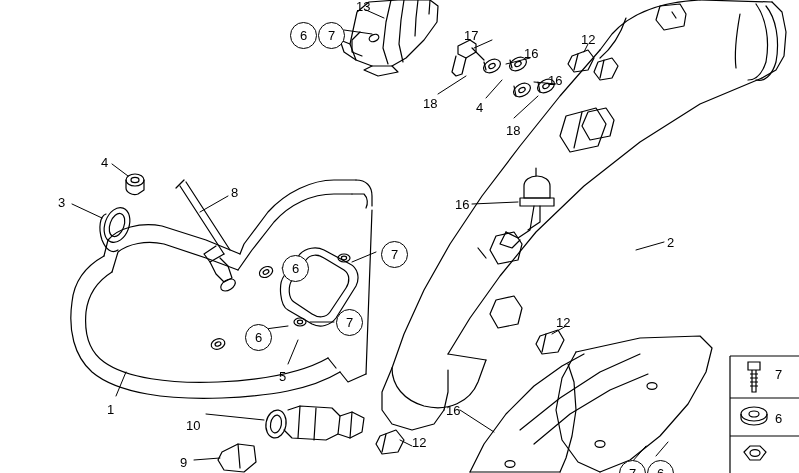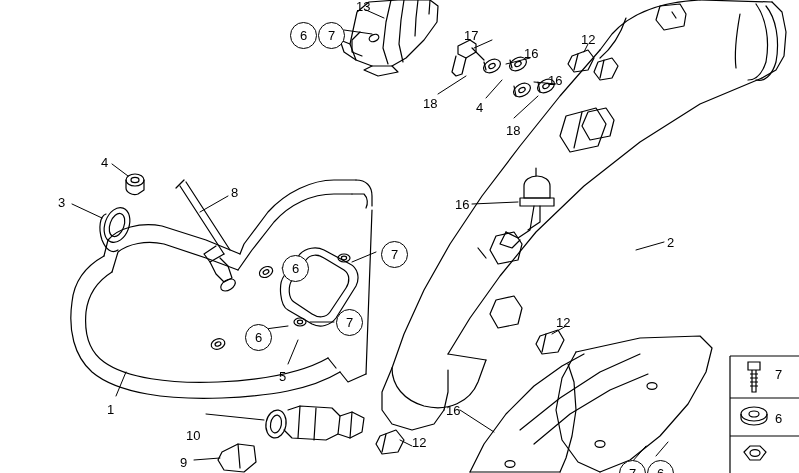--- a/index.html
+++ b/index.html
@@ -249,21 +249,21 @@
 <div class="lbl" style="left:58px;top:196px;">3</div>
 <div class="lbl" style="left:455px;top:198px;">16</div>
 <div class="lbl" style="left:667px;top:236px;">2</div>
 <div class="circ" style="left:381px;top:241px;">7</div>
 <div class="circ" style="left:282px;top:255px;">6</div>
 <div class="circ" style="left:336px;top:309px;">7</div>
 <div class="circ" style="left:245px;top:324px;">6</div>
 <div class="lbl" style="left:556px;top:316px;">12</div>
 <div class="lbl" style="left:279px;top:370px;">5</div>
 <div class="lbl" style="left:107px;top:403px;">1</div>
-<div class="lbl" style="left:186px;top:429px;">10</div>
+<div class="lbl" style="left:186px;top:419px;">10</div>
 <div class="lbl" style="left:446px;top:404px;">16</div>
 <div class="lbl" style="left:412px;top:436px;">12</div>
 <div class="lbl" style="left:180px;top:456px;">9</div>
 <div class="circ" style="left:619px;top:460px;">7</div>
 <div class="circ" style="left:647px;top:460px;">6</div>
 
 <div class="lbl legend-row" style="left:775px;top:368px;">7</div>
 <div class="lbl legend-row" style="left:775px;top:412px;">6</div>
 
 </div>

